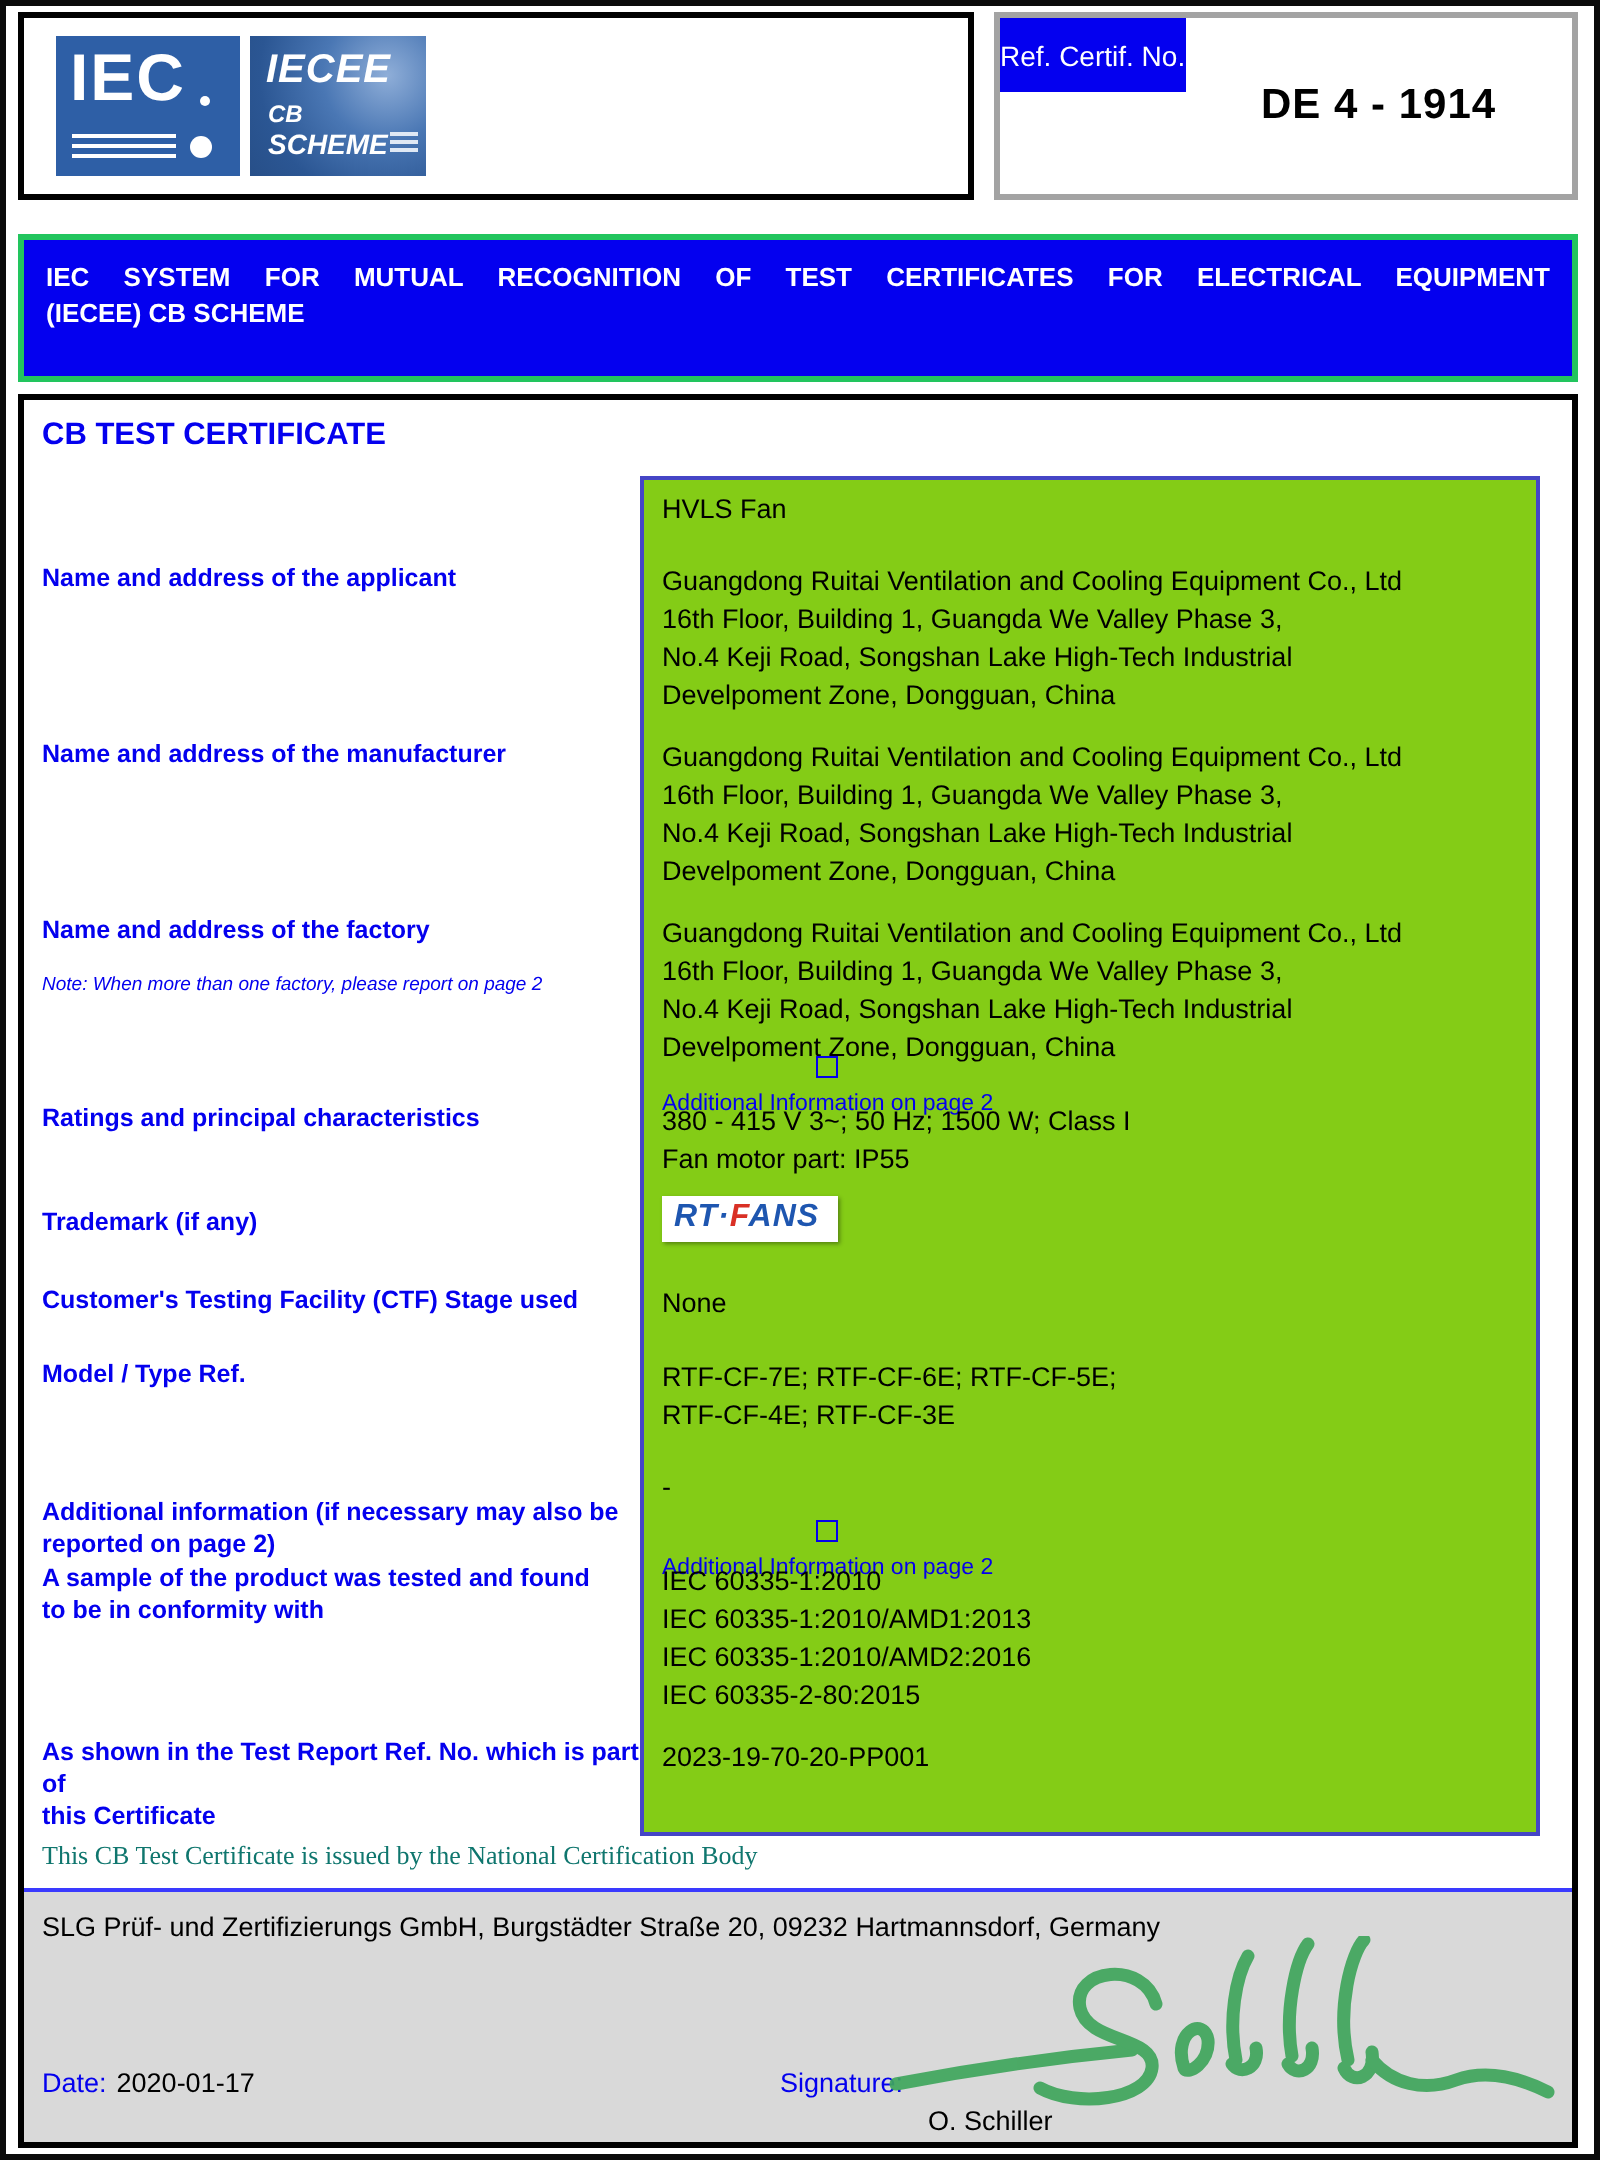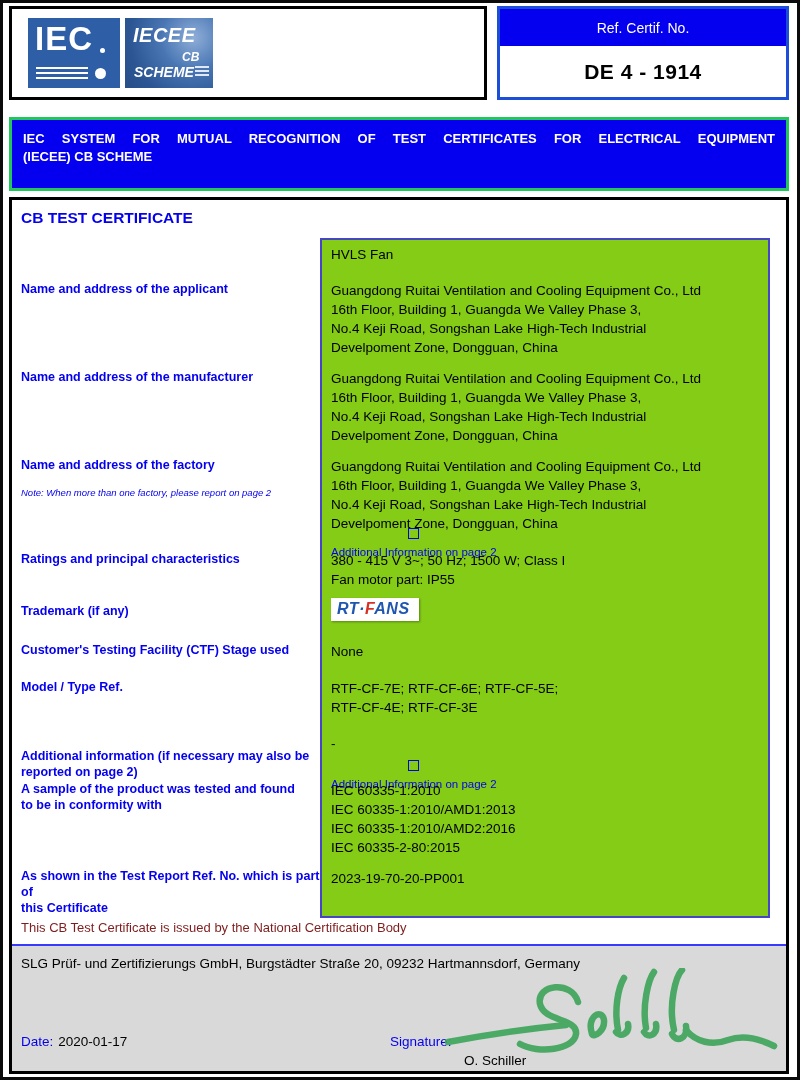--- a/index.html
+++ b/index.html
@@ -14,27 +14,27 @@
   .logos { position:absolute; left:16px; top:9px; display:flex; gap:5px; }
   .iec-logo { position:relative; width:92px; height:70px; background:#2E5FA6; color:#fff; }
   .iec-text { position:absolute; left:7px; top:2px; font-size:33px; font-weight:bold; letter-spacing:1px; }
   .iec-dot-after { position:absolute; left:72px; top:30px; width:5px; height:5px; background:#fff; border-radius:50%; }
   .iec-lines { position:absolute; left:8px; bottom:9px; width:52px; }
   .iec-lines div { height:2px; background:#fff; margin-top:3px; }
   .iec-ball { position:absolute; right:14px; bottom:9px; width:11px; height:11px; background:#fff; border-radius:50%; }
   .iecee-logo { position:relative; width:88px; height:70px; color:#fff; font-style:italic; font-weight:bold;
                 background:radial-gradient(circle at 78% 28%, #8FAED8 0%, #4A77B4 38%, #2B5693 75%, #274F88 100%); }
   .iecee-top { position:absolute; left:8px; top:6px; font-size:20px; letter-spacing:.5px; }
-  .iecee-mid { position:absolute; left:9px; top:32px; font-size:12px;margin-left:48px; }
+  .iecee-mid { position:absolute; left:9px; top:32px; font-size:12px; }
   .iecee-bot { position:absolute; left:9px; top:46px; font-size:14px; }
   .iecee-lines { position:absolute; right:4px; bottom:12px; width:14px; }
   .iecee-lines div { height:2px; background:#dfe8f4; margin-top:2px; }
 
   .hdr-right { position:absolute; left:497px; top:6px; width:292px; height:94px;
-               border:3px solid #1d4ed8; background:#fff; display:flex; flex-direction:column; }
+               border:3px solid #a3a3a3; background:#fff; display:flex; }
   .ref-band { height:37px; background:#0400EF; color:#fff; font-size:14px;
               display:flex; align-items:center; justify-content:center; }
   .ref-no { flex:1; display:flex; align-items:center; justify-content:center;
             font-size:21px; font-weight:bold; letter-spacing:.5px; }
 
   
   .banner { position:absolute; left:9px; top:117px; width:780px; height:74px;
             border:3px solid #22c55e; background:#0400EF; color:#fff;
             padding:10px 11px; font-size:13px; font-weight:bold; line-height:18px; }
   .banner-l1 { text-align:justify; text-align-last:justify; text-justify:inter-word; }
@@ -54,21 +54,21 @@
   .val { position:absolute; left:9px; font-size:13.5px; line-height:19px; color:#000; }
   .chkrow { position:absolute; left:9px; display:flex; align-items:center; gap:7px;
             color:#0400EE; font-size:11.5px;flex-direction:column; }
   .chk { width:11px; height:11px; border:1.5px solid #0400EE; background:transparent; flex:0 0 auto; }
   .tm-chip { position:absolute; left:9px; background:#fff; padding:2px 9px 3px 6px;
              box-shadow:1px 1px 2px rgba(0,0,0,.35); font-style:italic; font-weight:bold;
              font-size:16px; letter-spacing:.5px; }
   .tm-blue { color:#1E56B0; } .tm-red { color:#D93025; }
 
   
-  .issued { position:absolute; left:9px; top:720px; color:#7f1d1d; font-size:13px; }
+  .issued { position:absolute; left:9px; top:720px; color:#0f766e; font-size:13px;font-family:Liberation Serif, serif; }
   .divider { position:absolute; left:0; right:0; top:744px; height:2px; background:#3A3AFE; }
   .gray-sec { position:absolute; left:0; right:0; top:746px; bottom:0; background:#D9D9D9; }
   .ncb { position:absolute; left:9px; top:10px; font-size:13.5px; color:#000; }
   .date-row { position:absolute; left:9px; top:88px; font-size:13.5px; }
   .date-lbl, .sig-lbl { color:#0400EE; }
   .date-val { color:#000; margin-left:5px; }
   .sig-lbl { position:absolute; left:378px; top:88px; font-size:13.5px; }
   .sig-svg { position:absolute; left:428px; top:22px; width:345px; height:100px; }
   .signer { position:absolute; left:452px; top:107px; font-size:13.5px; color:#000; }
 </style>

